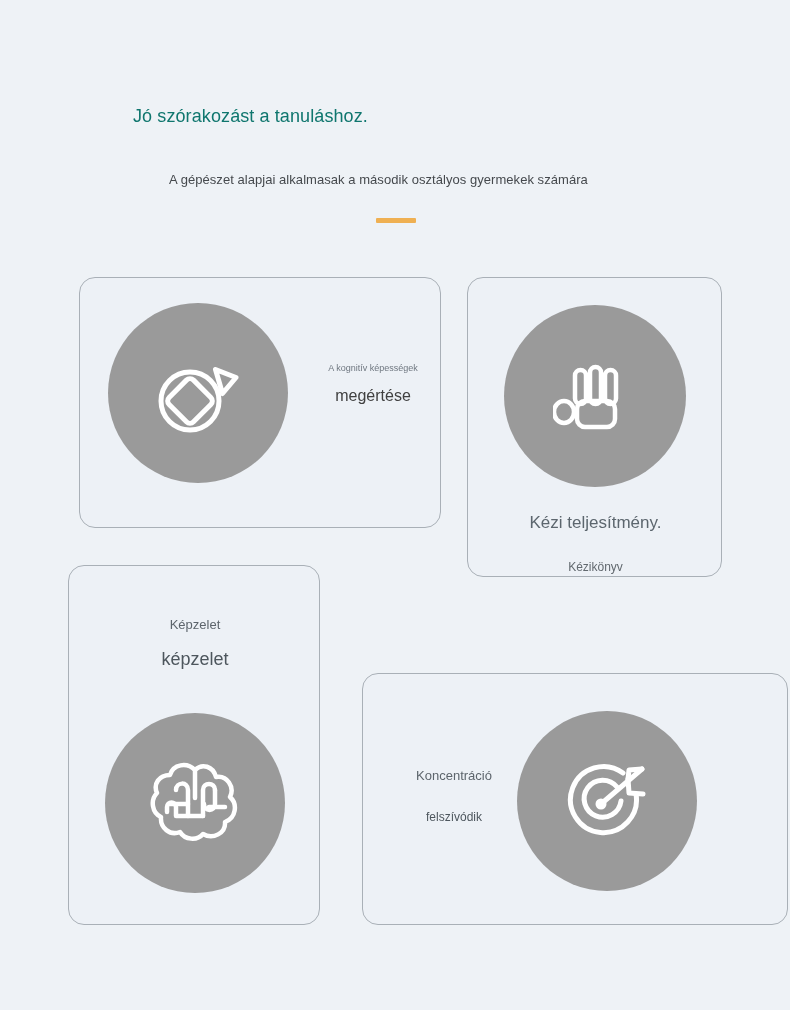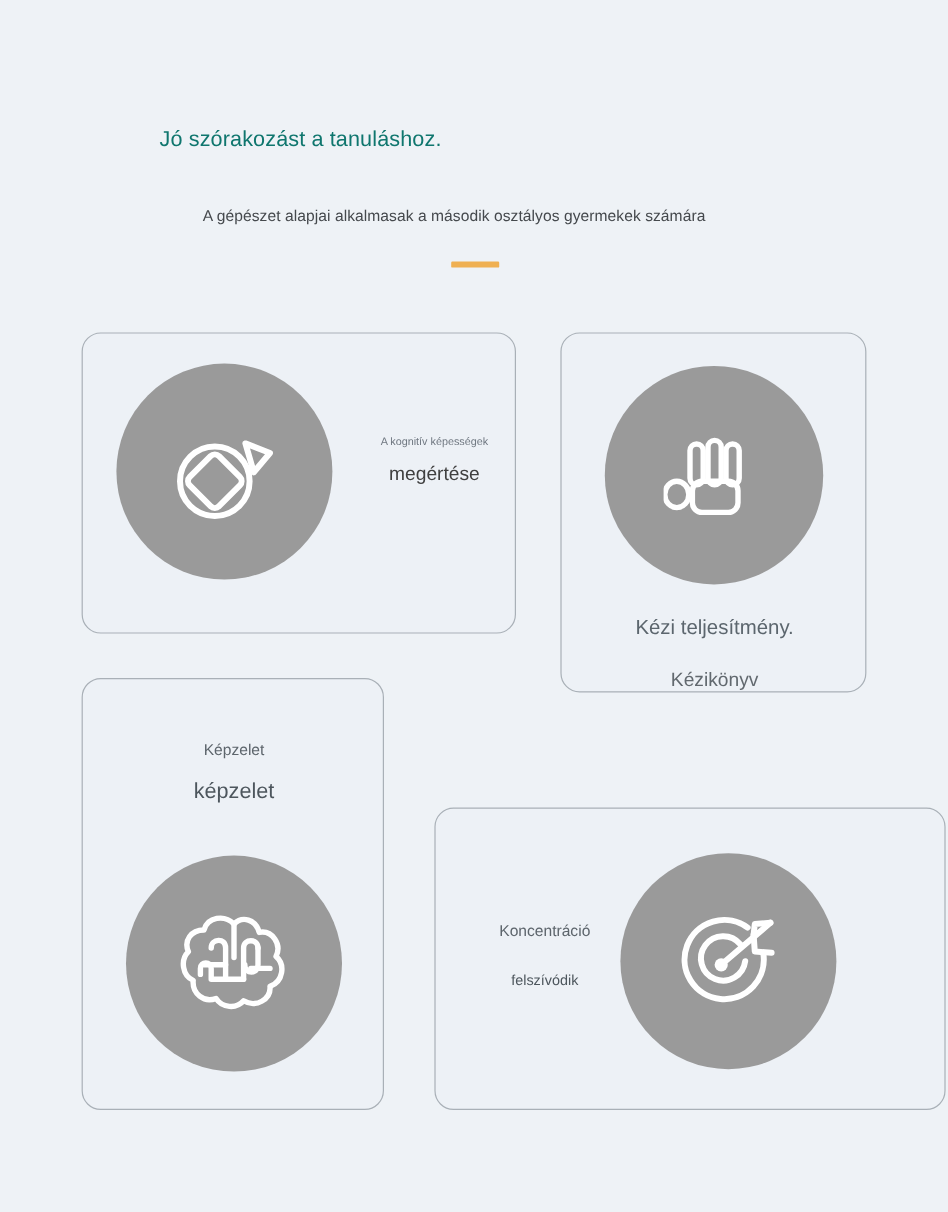--- a/index.html
+++ b/index.html
@@ -58,21 +58,21 @@
 
   
   .card {
     position: absolute;
     background: #edf1f6;
     border: 1px solid #a9b0b7;
     border-radius: 16px;
     box-sizing: border-box;
   }
 
-  .card-1 { left: 68px;  top: 277px; width: 362px; height: 251px; }
+  .card-1 { left: 79px;  top: 277px; width: 362px; height: 251px; }
   .card-2 { left: 467px; top: 277px; width: 255px; height: 300px; }
   .card-3 { left: 68px;  top: 565px; width: 252px; height: 360px; }
   .card-4 { left: 362px; top: 673px; width: 426px; height: 252px; }
 
   .badge {
     position: absolute;
     border-radius: 50%;
     background: #9a9a9a;
     display: flex;
     align-items: center;
@@ -118,21 +118,21 @@
     line-height: 24px;
     color: #5c666e;
     white-space: nowrap;
   }
   .c2-small {
     position: absolute;
     left: 0;
     top: 281px;
     width: 255px;
     text-align: center;
-    font-size: 16px;
+    font-size: 12px;
     line-height: 17px;
     color: #62696f;
     white-space: nowrap;
   }
 
   
   .c3-small {
     position: absolute;
     left: 0;
     top: 50px;

